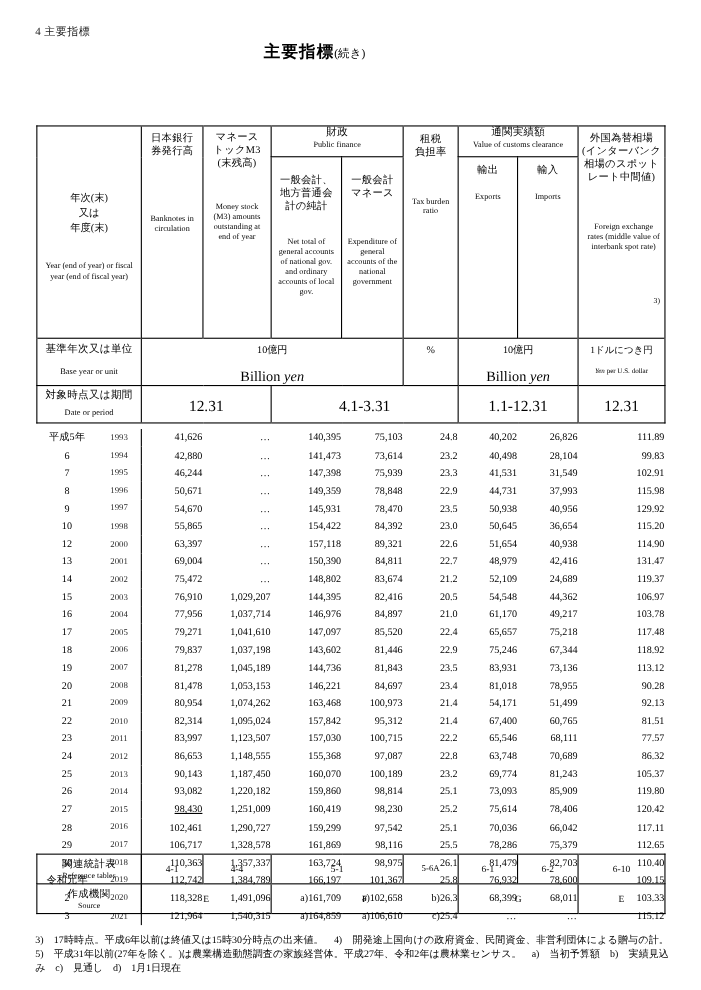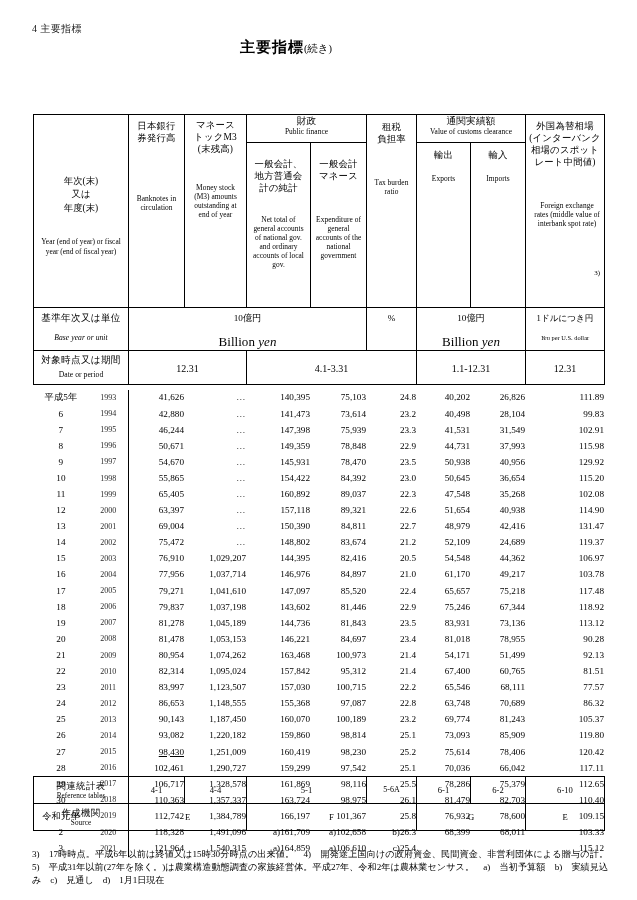--- a/index.html
+++ b/index.html
@@ -126,21 +126,21 @@
   .unit-cell {
     text-align: center;
     font-size: 9.2px;
   }
   .unit-cell .en { font-size: 13px; }
   .unit-cell .en i { font-style: italic; }
   .unit-cell .tiny { font-size: 6.4px; }
   .unit-cell .tiny i { font-style: italic; }
   .period-cell {
     text-align: center;
-    font-size: 10px;
+    font-size: 14px;
   }
 
   
   table.datatable {
     position: absolute;
     left: 33px;
     width: 571px;
     border-collapse: collapse;
     table-layout: fixed;
     font-size: 9.2px;
@@ -311,21 +311,21 @@
         <div class="colhead-inner" style="height:136px;">
           <div class="jp" style="padding-top:6px;">輸入</div>
           <div class="en" style="padding-top:13px;">Imports</div>
         </div>
       </td>
     </tr>
 
     <tr>
       <td class="bt-thick bb-thin bl-thin unit-stub" style="height:40px;">
         <div class="jp" style="padding-top:4px;">基準年次又は単位</div>
-        <div class="en" style="padding-top:9px;font-style:italic;">Base year or unit</div>
+        <div class="en" style="padding-top:9px;">Base year or unit</div>
       </td>
       <td class="bt-thick bb-thin bl-thin unit-cell" colspan="4">
         <div style="padding-top:5px;">10億円</div>
         <div class="en" style="padding-top:10px;"><span>Billion </span><i>yen</i></div>
       </td>
       <td class="bt-thick bb-thin bl-thin unit-cell">
         <div style="padding-top:5px;">%</div>
       </td>
       <td class="bt-thick bb-thin bl-thin unit-cell" colspan="2">
         <div style="padding-top:5px;">10億円</div>
@@ -438,32 +438,20 @@
           <td class="num" style="border-left: 1.6px solid rgb(0, 0, 0);">55,865</td>
           <td class="num dots">…</td>
           <td class="num">154,422</td>
           <td class="num">84,392</td>
           <td class="num">23.0</td>
           <td class="num">50,645</td>
           <td class="num">36,654</td>
           <td class="num num-last">115.20</td>
         </tr>
         <tr>
-          <td class="era">11</td>
-          <td class="west bl-thick" style="border-left: none;">1999</td>
-          <td class="num" style="border-left: 1.6px solid rgb(0, 0, 0);">65,405</td>
-          <td class="num dots">…</td>
-          <td class="num">160,892</td>
-          <td class="num">89,037</td>
-          <td class="num">22.3</td>
-          <td class="num">47,548</td>
-          <td class="num">35,268</td>
-          <td class="num num-last">102.08</td>
-        </tr>
-        <tr>
           <td class="era">12</td>
           <td class="west bl-thick" style="border-left: none;">2000</td>
           <td class="num" style="border-left: 1.6px solid rgb(0, 0, 0);">63,397</td>
           <td class="num dots">…</td>
           <td class="num">157,118</td>
           <td class="num">89,321</td>
           <td class="num">22.6</td>
           <td class="num">51,654</td>
           <td class="num">40,938</td>
           <td class="num num-last">114.90</td>

